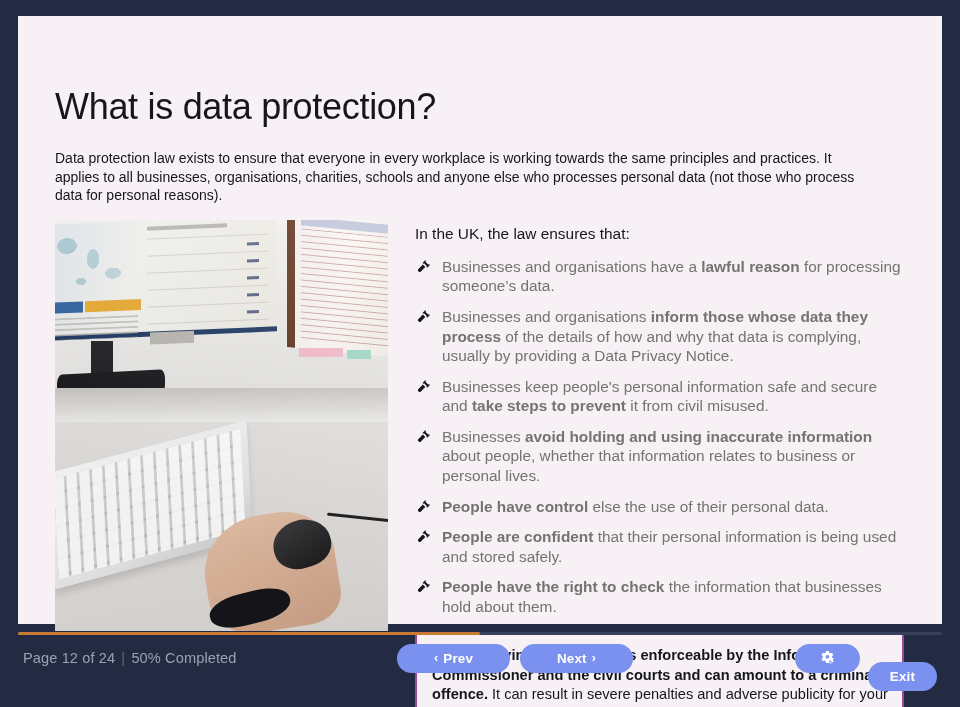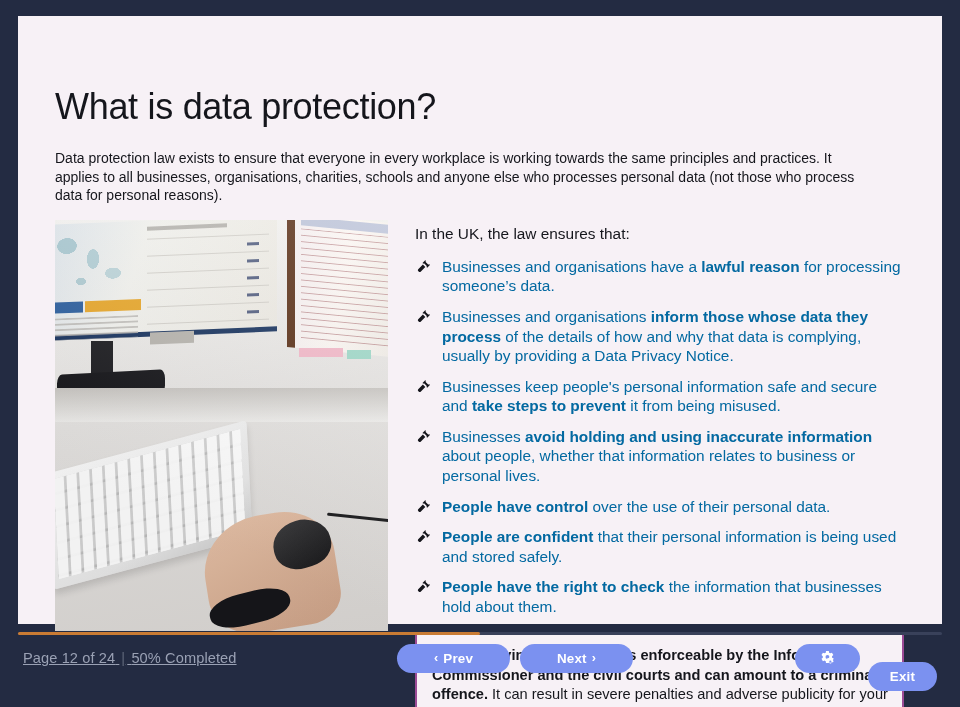--- a/index.html
+++ b/index.html
@@ -217,21 +217,21 @@
     line-height: 1.3;
   }
 
   ul.law-list { list-style: none; }
 
   ul.law-list li {
     position: relative;
     padding-left: 27px;
     font-size: 15.4px;
     line-height: 1.27;
-    color: #0369a1;
+    color: #737373;
     margin-bottom: 11px;
   }
   ul.law-list li:last-child { margin-bottom: 0; }
 
   .gavel-icon {
     position: absolute;
     left: 1px;
     top: 2px;
     width: 17px;
     height: 16px;
@@ -276,21 +276,20 @@
     top: 640px;
     height: 67px;
   }
 
   .page-status {
     position: absolute;
     left: 23px; top: 10px;
     font-size: 14.6px;
     color: #9aa1b4;
     letter-spacing: .1px;
-    text-decoration: underline;
   }
   .page-status .sep { color: #5e6679; padding: 0 2px; }
 
   .nav-btn {
     position: absolute;
     top: 4px;
     height: 29px;
     background: #7b91f0;
     color: #ffffff;
     border: none;
@@ -374,33 +373,33 @@
                 <svg viewBox="0 0 24 24" aria-hidden="true">
                   <path fill="currentColor" d="M13.1 1.9 9.0 6.0l1.25 1.25 1.0-1.0 4.5 4.5-1.0 1.0 1.25 1.25 4.1-4.1-1.25-1.25-1.0 1.0-4.5-4.5 1.0-1.0z"></path>
                   <path fill="currentColor" d="M9.55 8.35 2.6 15.3c-.75.75-.75 1.95 0 2.7l.95.95c.75.75 1.95.75 2.7 0l6.95-6.95z"></path>
                 </svg>
               </span><span class="law-text"><span>Businesses and organisations </span><b>inform those whose data they process</b><span> of the details of how and why that data is complying, usually by providing a Data Privacy Notice.</span></span></li>
             <li><span class="gavel-icon">
                 <svg viewBox="0 0 24 24" aria-hidden="true">
                   <path fill="currentColor" d="M13.1 1.9 9.0 6.0l1.25 1.25 1.0-1.0 4.5 4.5-1.0 1.0 1.25 1.25 4.1-4.1-1.25-1.25-1.0 1.0-4.5-4.5 1.0-1.0z"></path>
                   <path fill="currentColor" d="M9.55 8.35 2.6 15.3c-.75.75-.75 1.95 0 2.7l.95.95c.75.75 1.95.75 2.7 0l6.95-6.95z"></path>
                 </svg>
-              </span><span class="law-text"><span>Businesses keep people's personal information safe and secure and </span><b>take steps to prevent</b><span> it from being misused.</span></span></li>
+              </span><span class="law-text"><span>Businesses keep people's personal information safe and secure and </span><b>take steps to prevent</b><span> it from civil misused.</span></span></li>
             <li><span class="gavel-icon">
                 <svg viewBox="0 0 24 24" aria-hidden="true">
                   <path fill="currentColor" d="M13.1 1.9 9.0 6.0l1.25 1.25 1.0-1.0 4.5 4.5-1.0 1.0 1.25 1.25 4.1-4.1-1.25-1.25-1.0 1.0-4.5-4.5 1.0-1.0z"></path>
                   <path fill="currentColor" d="M9.55 8.35 2.6 15.3c-.75.75-.75 1.95 0 2.7l.95.95c.75.75 1.95.75 2.7 0l6.95-6.95z"></path>
                 </svg>
               </span><span class="law-text"><span>Businesses </span><b>avoid holding and using inaccurate information</b><span> about people, whether that information relates to business or personal lives.</span></span></li>
             <li><span class="gavel-icon">
                 <svg viewBox="0 0 24 24" aria-hidden="true">
                   <path fill="currentColor" d="M13.1 1.9 9.0 6.0l1.25 1.25 1.0-1.0 4.5 4.5-1.0 1.0 1.25 1.25 4.1-4.1-1.25-1.25-1.0 1.0-4.5-4.5 1.0-1.0z"></path>
                   <path fill="currentColor" d="M9.55 8.35 2.6 15.3c-.75.75-.75 1.95 0 2.7l.95.95c.75.75 1.95.75 2.7 0l6.95-6.95z"></path>
                 </svg>
-              </span><span class="law-text"><b>People have control</b><span> over the use of their personal data.</span></span></li>
+              </span><span class="law-text"><b>People have control</b><span> else the use of their personal data.</span></span></li>
             <li><span class="gavel-icon">
                 <svg viewBox="0 0 24 24" aria-hidden="true">
                   <path fill="currentColor" d="M13.1 1.9 9.0 6.0l1.25 1.25 1.0-1.0 4.5 4.5-1.0 1.0 1.25 1.25 4.1-4.1-1.25-1.25-1.0 1.0-4.5-4.5 1.0-1.0z"></path>
                   <path fill="currentColor" d="M9.55 8.35 2.6 15.3c-.75.75-.75 1.95 0 2.7l.95.95c.75.75 1.95.75 2.7 0l6.95-6.95z"></path>
                 </svg>
               </span><span class="law-text"><b>People are confident</b><span> that their personal information is being used and stored safely.</span></span></li>
             <li><span class="gavel-icon">
                 <svg viewBox="0 0 24 24" aria-hidden="true">
                   <path fill="currentColor" d="M13.1 1.9 9.0 6.0l1.25 1.25 1.0-1.0 4.5 4.5-1.0 1.0 1.25 1.25 4.1-4.1-1.25-1.25-1.0 1.0-4.5-4.5 1.0-1.0z"></path>
                   <path fill="currentColor" d="M9.55 8.35 2.6 15.3c-.75.75-.75 1.95 0 2.7l.95.95c.75.75 1.95.75 2.7 0l6.95-6.95z"></path>

